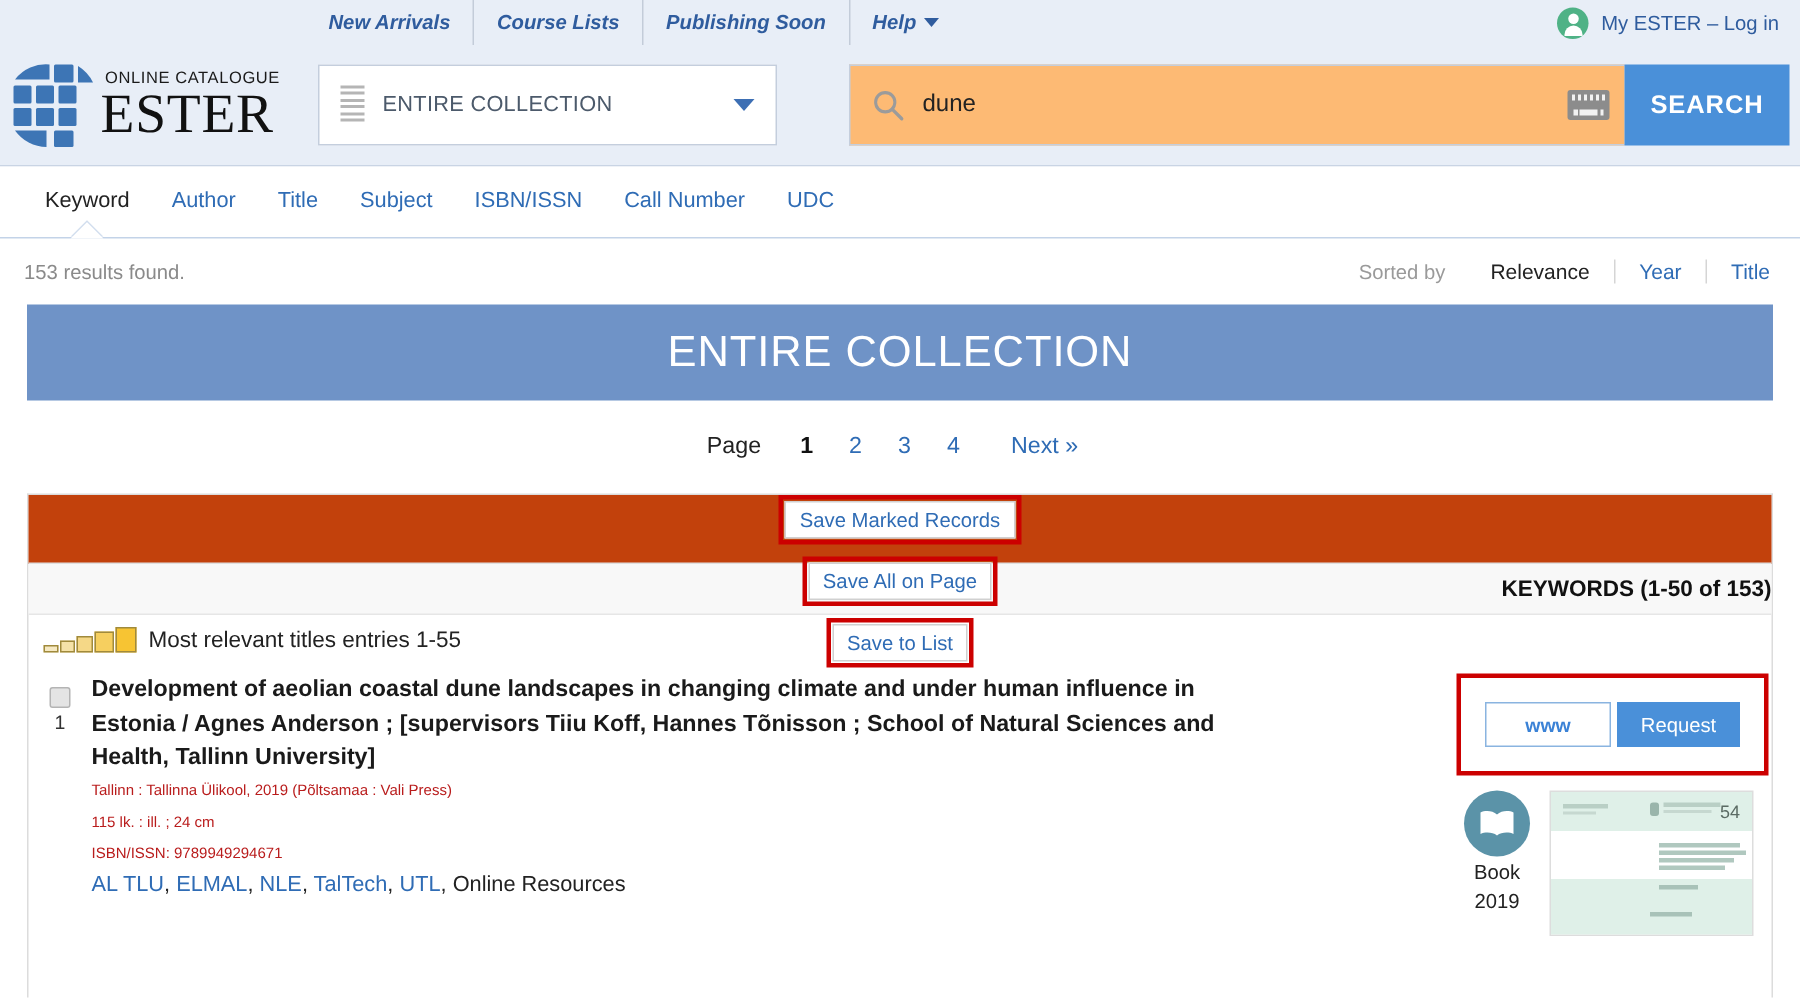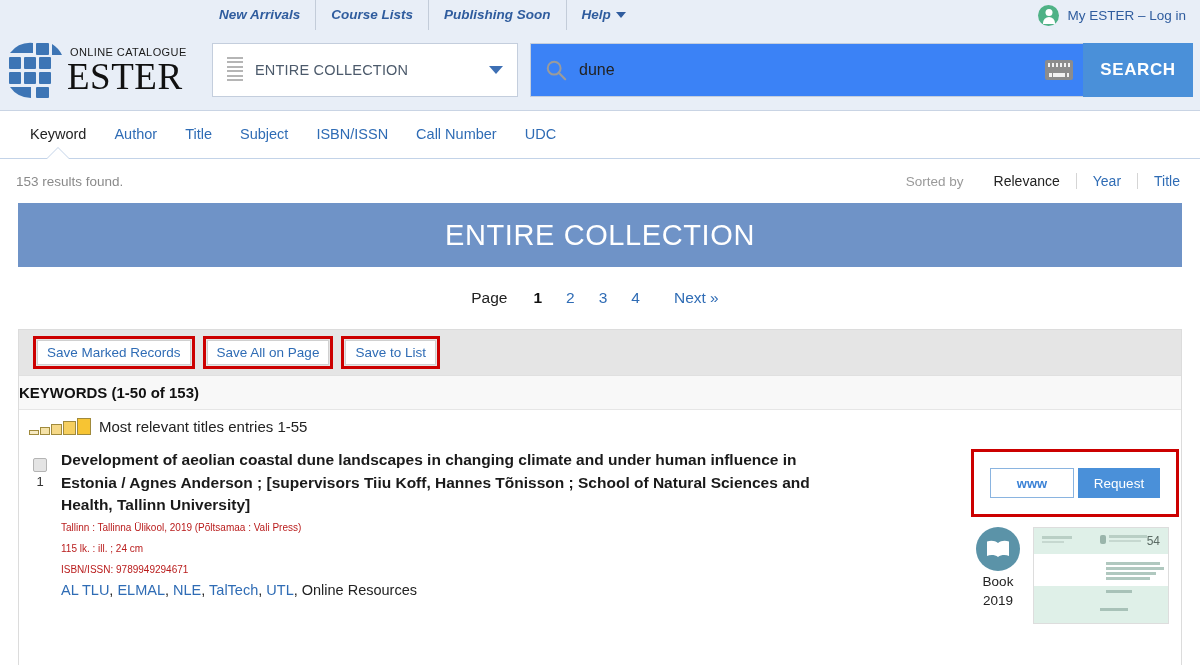--- a/index.html
+++ b/index.html
@@ -100,22 +100,22 @@
     border-left: 7px solid transparent;
     border-right: 7px solid transparent;
     border-top: 8px solid #3d6fb4;
   }
 
   .searchwrap {
     flex: 1; height: 54px; margin-left: 12px;
     display: flex; align-items: stretch;
   }
   .searchbox {
-    flex: 1; background: #3b82f6; border: 1px solid #c4cedd; border-right: none;
-    display: flex; align-items: center; padding: 0 10px 0 14px;
+    flex: 1; background: #fdba74; border: 1px solid #c4cedd; border-right: none;
+    display: flex; align-items: center; padding: 0 10px 0 14px; margin-left: 36px;
   }
   .mag {
     width: 22px; height: 22px; flex: none; margin-right: 12px;
   }
   .search-input {
     flex: 1; border: none; outline: none;
     font-family: "Liberation Sans", sans-serif;
     font-size: 16px; color: #222; background: transparent;
   }
   .kbd-icon {
@@ -200,32 +200,32 @@
   }
   .pg.current { color: #111; font-weight: bold; }
   .pg.next { margin-left: 10px; }
 
   
   .panel {
     margin: 0 18px; border: 1px solid #dcdcdc; border-bottom: none;
     background: #fff;
   }
   .savebar {
-    height: 46px; background: #e5e5e5; border-bottom: 1px solid #e0e0e0;
-    display: flex; align-items: center; padding: 0 14px; gap: 8px;
+    height: 46px; background: #c2410c; border-bottom: 1px solid #e0e0e0;
+    display: flex; align-items: center; padding: 0 14px; gap: 8px; flex-direction: column;
   }
   .savebtn {
     font-size: 13.5px; color: #2f6cb5; background: #fff;
     border: 1px solid #d0d0d0; padding: 4px 9px; cursor: pointer;
     font-family: "Liberation Sans", sans-serif;
   }
   .savebar .annot { padding: 1px; }
   .kw-head {
     height: 34px; background: #f8f8f8; border-bottom: 1px solid #e6e6e6;
-    display: flex; align-items: center; justify-content: flex-start;
+    display: flex; align-items: center; justify-content: flex-end;
   }
   .kw-head-text { font-size: 15px; font-weight: bold; color: #111; }
 
   .relevance-row {
     display: flex; align-items: flex-end; padding: 8px 0 6px 10px;
     gap: 1px;
   }
   .rel-bars { display: flex; align-items: flex-end; gap: 1px; margin-right: 7px; }
   .rel-bar { border: 1px solid #a08a3c; }
   .relevance-text { font-size: 15px; color: #222; line-height: 16px; }

